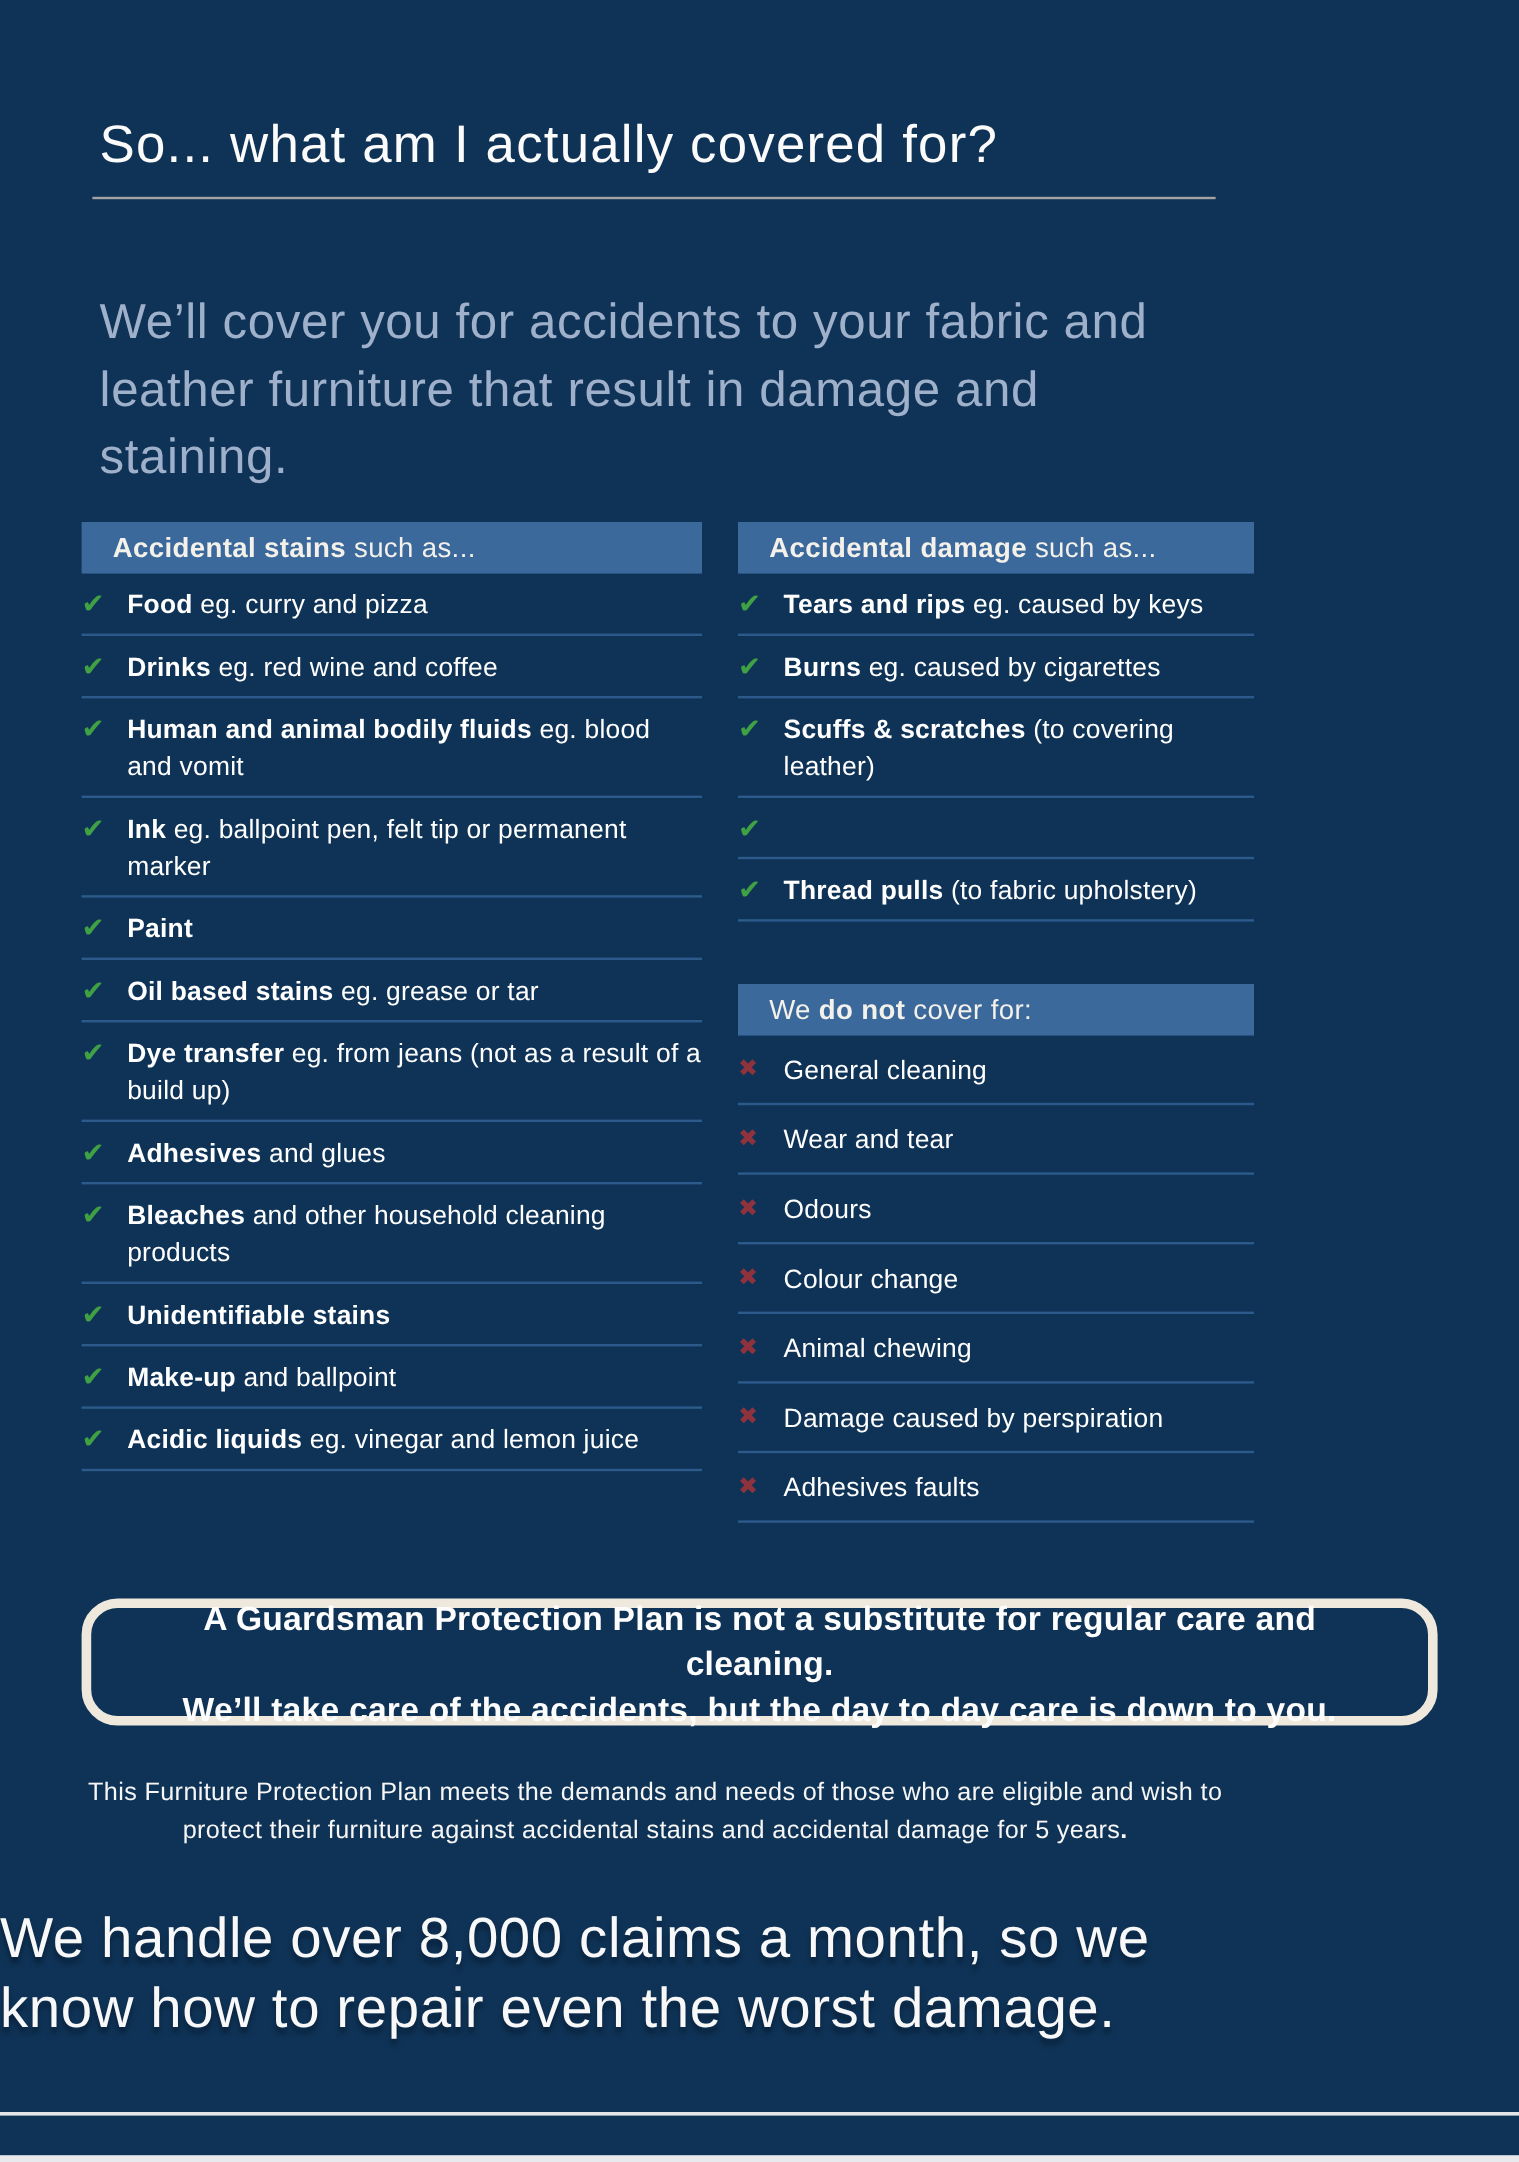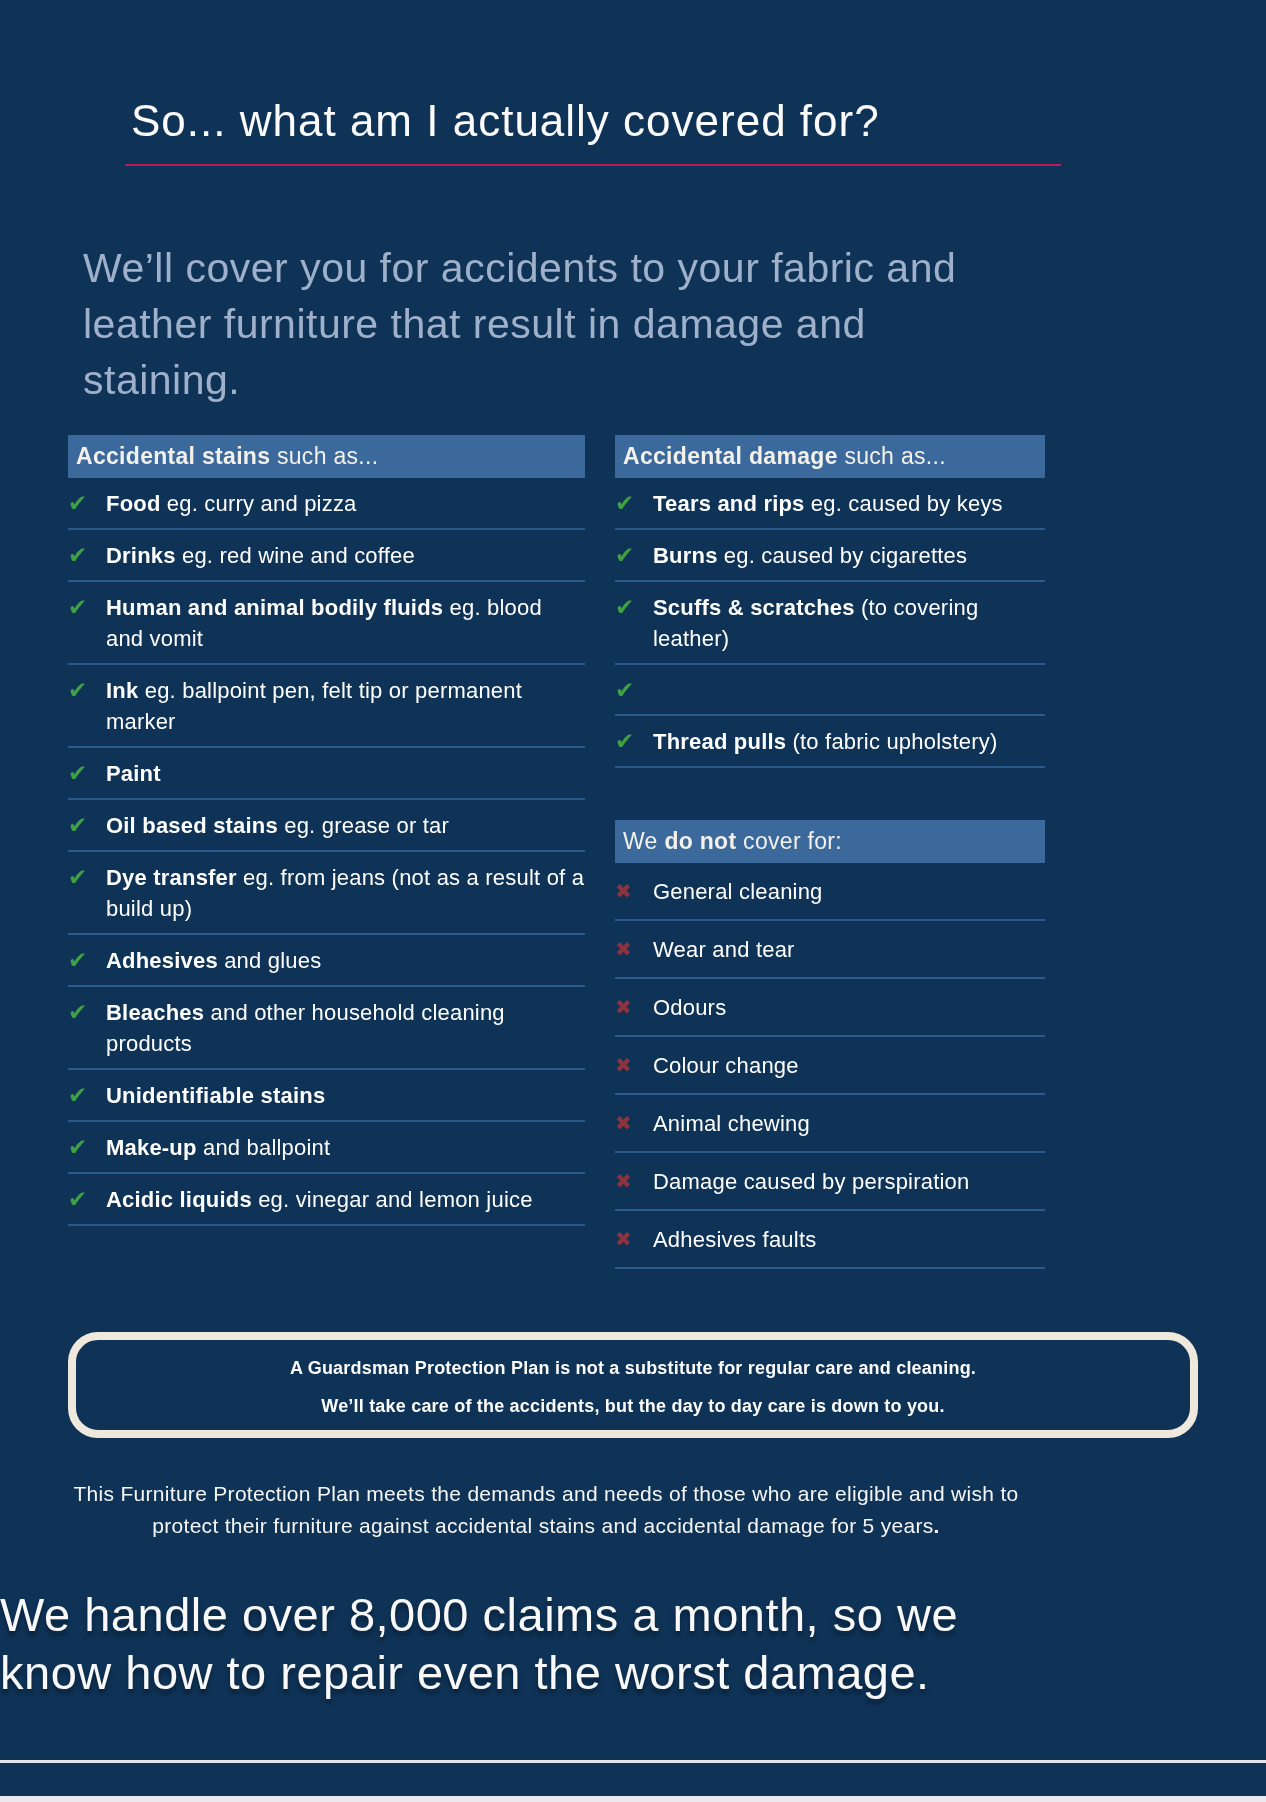--- a/index.html
+++ b/index.html
@@ -4,51 +4,51 @@
 <style>
   * { margin:0; padding:0; box-sizing:border-box; }
   body { background:#0a2a4a; font-family:"Liberation Sans","DejaVu Sans",sans-serif; }
   .page {
     position:relative; width:1266px; height:1802px; margin:0 auto;
     background:#0f3356; overflow:hidden; color:#ffffff;
   }
 
   
   .title-wrap { position:absolute; left:77px; top:90px; width:936px;
-    border-bottom:2px solid #be185d; padding:6px 0 18px 6px;margin-left:48px; }
+    border-bottom:2px solid #a3a3a3; padding:6px 0 18px 6px; }
   .title { font-size:44px; font-weight:400; color:#fbfbfb; letter-spacing:1px; }
 
   
   .subtitle { position:absolute; left:83px; top:240px; width:945px;
     font-size:41px; line-height:56px; color:#9fb0ca; letter-spacing:0.5px; }
 
   
   .col { position:absolute; top:435px; }
   .col-left  { left:68px;  width:517px; }
   .col-right { left:615px; width:430px; }
   .section-notcovered { position:absolute; left:615px; top:820px; width:430px; }
 
   .bar { height:43px; line-height:43px; background:#3b699c; color:#f3f1ea;
-    font-size:23px; padding-left:8px; letter-spacing:0.3px; white-space:nowrap; }
+    font-size:23px; padding-left:26px; letter-spacing:0.3px; white-space:nowrap; }
   .bar b { font-weight:bold; }
 
   .row { display:flex; align-items:flex-start; padding:10px 0 9px;
     border-bottom:2px solid #2d5a8d; }
   .icon { flex:none; width:38px; font-size:23px; line-height:30px; }
   .check-icon { color:#3fa044; }
   .cross-icon { color:#8e333e; font-size:20px; }
   .txt { font-size:22px; line-height:31px; color:#ffffff; letter-spacing:0.2px; }
   .txt b { font-weight:bold; }
   .section-notcovered .row { padding:13px 0 12px; }
 
   
   .notice-box { position:absolute; left:68px; top:1332px; width:1130px; height:106px;
     border:8px solid #efe9dd; border-radius:30px; display:flex; flex-direction:column;
     justify-content:center; text-align:center; padding:4px 30px 0; }
-  .notice-box .line { font-size:18px; font-weight:bold; line-height:38px;
+  .notice-box .line { font-size:28px; font-weight:bold; line-height:38px;
     color:#fdfdfd; letter-spacing:0.2px; }
 
   
   .eligibility { position:absolute; left:56px; top:1478px; width:980px;
     text-align:center; font-size:21px; line-height:32px; color:#f6f6f6;
     letter-spacing:0.3px; }
   .eligibility b { font-weight:bold; }
 
   
   .claims { position:absolute; left:0; top:1586px; width:1266px; text-align:left;

